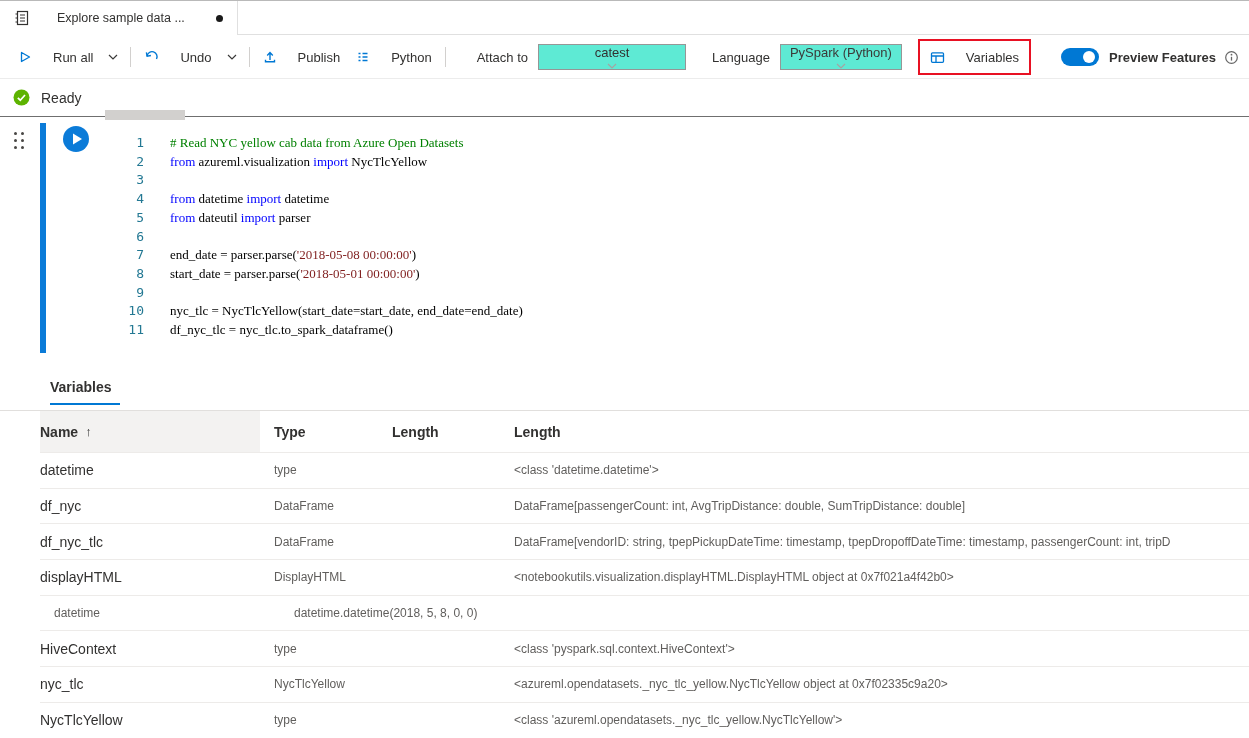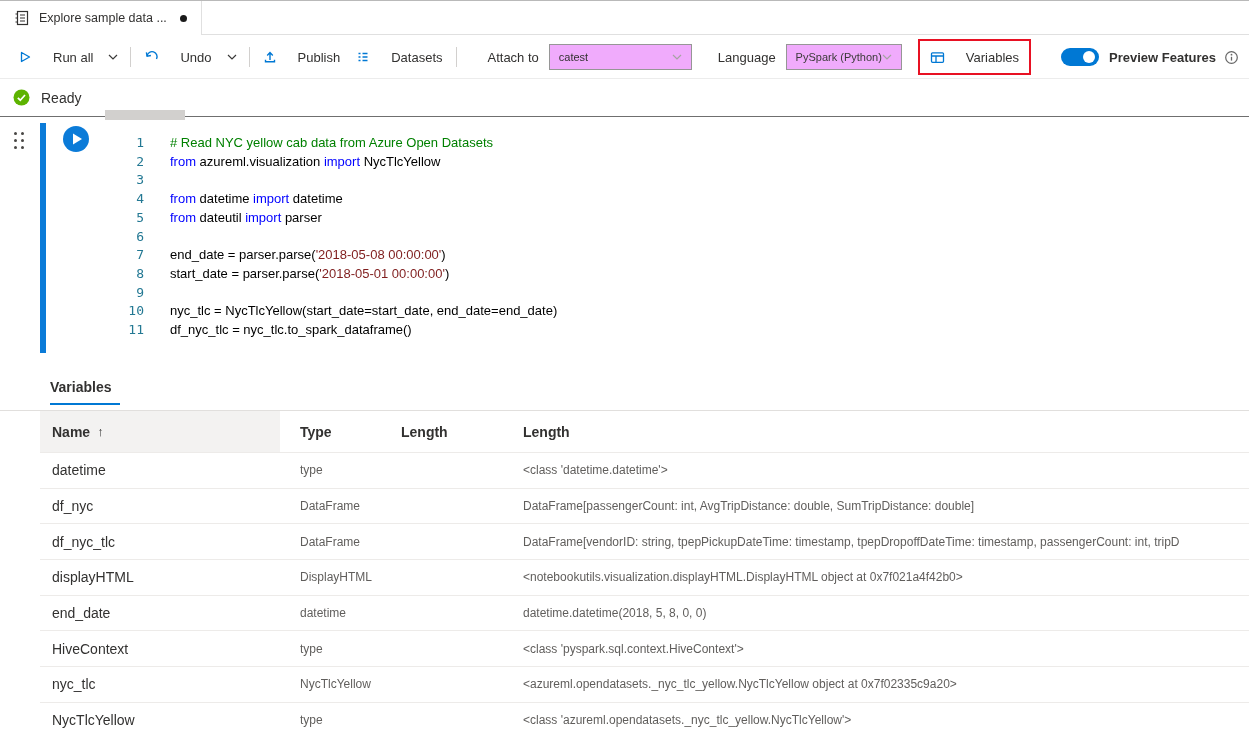--- a/index.html
+++ b/index.html
@@ -2,66 +2,66 @@
 <html><head>
 <meta charset="utf-8">
 <style>
   * { margin:0; padding:0; box-sizing:border-box; }
   html,body { background:#fff; }
   body { width:1249px; height:738px; overflow:hidden; font-family:"Liberation Sans","DejaVu Sans",sans-serif; color:#323130; }
   .app { position:relative; width:1249px; height:738px; background:#fff; border-top:1px solid #b9b9b9; overflow:hidden; }
 
   
   .tabbar { position:absolute; top:0; left:0; right:0; height:34px; background:#fff; border-bottom:1px solid #e0e0e0; display:flex; }
-  .tab { display:flex; align-items:center; gap:9px; padding:4px 14px; height:34px; background:#fff; border-right:1px solid #e0e0e0; font-size:12.5px; cursor:pointer; }
+  .tab { display:flex; align-items:center; gap:27px; padding:4px 14px; height:34px; background:#fff; border-right:1px solid #e0e0e0; font-size:12.5px; cursor:pointer; }
   .tab-dot { width:7px; height:7px; border-radius:50%; background:#1a1a1a; margin-left:4px; flex:none; }
 
   
   .toolbar { position:absolute; top:35px; left:0; right:0; height:43px; display:flex; align-items:center; padding:0 10px; border-bottom:1px solid #ececec; background:#fff; }
   .tb-btn { display:flex; align-items:center; gap:21px; padding:0 8px; height:30px; font-size:13px; cursor:pointer; white-space:nowrap; }
   .tb-chev { padding:0 7px; height:30px; display:flex; align-items:center; cursor:pointer; }
   .tb-divider { width:1px; height:20px; background:#d2d0ce; margin:0 5px; flex:none; }
   .dd-label { font-size:13px; margin:0 10px 0 26px; white-space:nowrap; }
-  .dropdown { display:flex; align-items:center; justify-content:space-between; height:26px; border:1px solid #969696; background:#f0abfc; padding:0 9px; font-size:11px; cursor:pointer; white-space:nowrap; }
+  .dropdown { display:flex; align-items:center; justify-content:space-between; height:26px; border:1px solid #969696; background:#5eead4; padding:0 9px; font-size:13px; cursor:pointer; white-space:nowrap;flex-direction:column; }
   .dd-attach { width:178px; }
   .dd-lang { width:126px; color:#3b3a39; }
   .variables-wrap { border:2px solid #e81123; padding:1px 2px; margin-left:16px; flex:none; }
   .toggle { width:38px; height:18px; border-radius:10px; background:#0078d4; position:relative; margin-left:30px; cursor:pointer; flex:none; }
   .toggle-knob { position:absolute; top:3px; right:4px; width:12px; height:12px; border-radius:50%; background:#fff; }
   .preview-label { font-size:13px; margin:0 8px 0 10px; white-space:nowrap;font-weight:bold; }
 
   
   .statusbar { position:absolute; top:78px; left:0; right:0; height:38px; display:flex; align-items:center; padding:0 13px; gap:11px; background:#fff; border-bottom:1px solid #6f6f6f; }
   .status-text { font-size:14px; }
 
   
   .cell { position:absolute; top:116px; left:0; right:0; height:248px; background:#fff; }
   .cell-nub { position:absolute; left:105px; top:-7px; width:80px; height:10px; background:#d2d0ce; z-index:2; }
   .drag-handle { position:absolute; left:14px; top:15px; display:grid; grid-template-columns:repeat(2,3px); grid-auto-rows:3px; gap:4px; cursor:grab; }
   .drag-handle span { width:3px; height:3px; border-radius:50%; background:#484644; }
   .cell-bar { position:absolute; left:40px; top:6px; width:6px; height:230px; background:#0b7bd8; }
   .run-btn { position:absolute; left:63px; top:9px; width:26px; height:26px; border-radius:50%; background:#0b7bd8; display:flex; align-items:center; justify-content:center; cursor:pointer; }
   .gutter { position:absolute; left:100px; top:17px; width:44px; text-align:right; font-family:"DejaVu Sans Mono","Liberation Mono",monospace; font-size:13px; line-height:18.7px; color:#237893; }
-  .code { position:absolute; left:170px; top:17px; right:28px; font-family:Liberation Sans, sans-serif; font-size:13px; line-height:18.7px; color:#000; overflow:hidden; }
+  .code { position:absolute; left:170px; top:17px; right:28px; font-family:Liberation Serif, serif; font-size:13px; line-height:18.7px; color:#000; overflow:hidden; }
   .code-line { height:18.7px; white-space:pre; }
   .tok-comment { color:#008000; }
   .tok-keyword { color:#0000ff; }
   .tok-plain { color:#000000; }
   .tok-string { color:#7f1d1d; }
 
   
   .vars { position:absolute; top:364px; left:0; right:0; bottom:0; background:#fff; }
   .vars-titlebar { height:46px; border-bottom:1px solid #e1dfdd; padding-left:50px; }
   .vars-title { display:inline-block; font-size:14px; font-weight:700; color:#323130; padding:14px 8px 8px 0; border-bottom:2px solid #0078d4; margin-bottom:-1px; cursor:pointer; }
   .vtable { margin-left:40px; }
   .vhead { display:flex; height:42px; align-items:center; font-weight:700; font-size:14px; border-bottom:1px solid #edebe9; }
   .vhead .vcell-name { background:#f3f2f1; height:100%; display:flex; align-items:center; cursor:pointer; }
   .vcell { overflow:hidden; white-space:nowrap; }
-  .vcell-name { width:240px; padding-left:12px; flex:none; font-size:14px; }
-  .vcell-type { width:121px; padding-left:20px; flex:none; }
+  .vcell-name { width:220px; flex:none; font-size:14px; }
+  .vcell-type { width:132px; padding-left:14px; flex:none; }
   .vcell-length { width:122px; flex:none; }
   .vcell-value { flex:1; padding-right:8px; }
   .vrow { display:flex; height:35.7px; align-items:center; border-bottom:1px solid #edebe9; }
   .vrow .vcell-type, .vrow .vcell-length, .vrow .vcell-value { font-size:12px; color:#605e5c; }
   .vrow .vcell-name { color:#323130; }
   .sort-arrow { font-weight:400; font-size:13px; margin-left:7px; }
   svg { display:block; flex:none; }
 </style>
 </head>
 <body>
@@ -110,21 +110,21 @@
       <svg width="14" height="14" viewBox="0 0 14 14">
         <path d="M7 10 V2.8 M4.2 5.4 L7 2.6 L9.8 5.4" fill="none" stroke="#0078d4" stroke-width="1.4"></path>
         <path d="M2.5 9.8 V11.8 H11.5 V9.8" fill="none" stroke="#0078d4" stroke-width="1.4"></path>
       </svg>
       <span>Publish</span>
     </div>
     <div class="tb-btn">
       <svg width="14" height="14" viewBox="0 0 14 14">
         <path d="M2.5 3.5 h2 M6.5 3.5 h5 M2.5 7 h2 M6.5 7 h5 M2.5 10.5 h2 M6.5 10.5 h5" fill="none" stroke="#0078d4" stroke-width="1.4"></path>
       </svg>
-      <span>Datasets</span>
+      <span>Python</span>
     </div>
     <div class="tb-divider"></div>
     <span class="dd-label">Attach to</span>
     <div class="dropdown dd-attach">
       <span>catest</span>
       <svg width="10" height="6" viewBox="0 0 10 6">
         <path d="M1 1 L5 5 L9 1" fill="none" stroke="#a6a4a2" stroke-width="1.2"></path>
       </svg>
     </div>
     <span class="dd-label">Language</span>
@@ -239,21 +239,20 @@
             <div class="vcell vcell-length"></div>
             <div class="vcell vcell-value">DataFrame[vendorID: string, tpepPickupDateTime: timestamp, tpepDropoffDateTime: timestamp, passengerCount: int, tripD</div>
           </div>
           <div class="vrow">
             <div class="vcell vcell-name">displayHTML</div>
             <div class="vcell vcell-type">DisplayHTML</div>
             <div class="vcell vcell-length"></div>
             <div class="vcell vcell-value">&lt;notebookutils.visualization.displayHTML.DisplayHTML object at 0x7f021a4f42b0&gt;</div>
           </div>
           <div class="vrow">
-            <div class="vcell vcell-name">end_date</div>
             <div class="vcell vcell-type">datetime</div>
             <div class="vcell vcell-length"></div>
             <div class="vcell vcell-value">datetime.datetime(2018, 5, 8, 0, 0)</div>
           </div>
           <div class="vrow">
             <div class="vcell vcell-name">HiveContext</div>
             <div class="vcell vcell-type">type</div>
             <div class="vcell vcell-length"></div>
             <div class="vcell vcell-value">&lt;class 'pyspark.sql.context.HiveContext'&gt;</div>
           </div>

